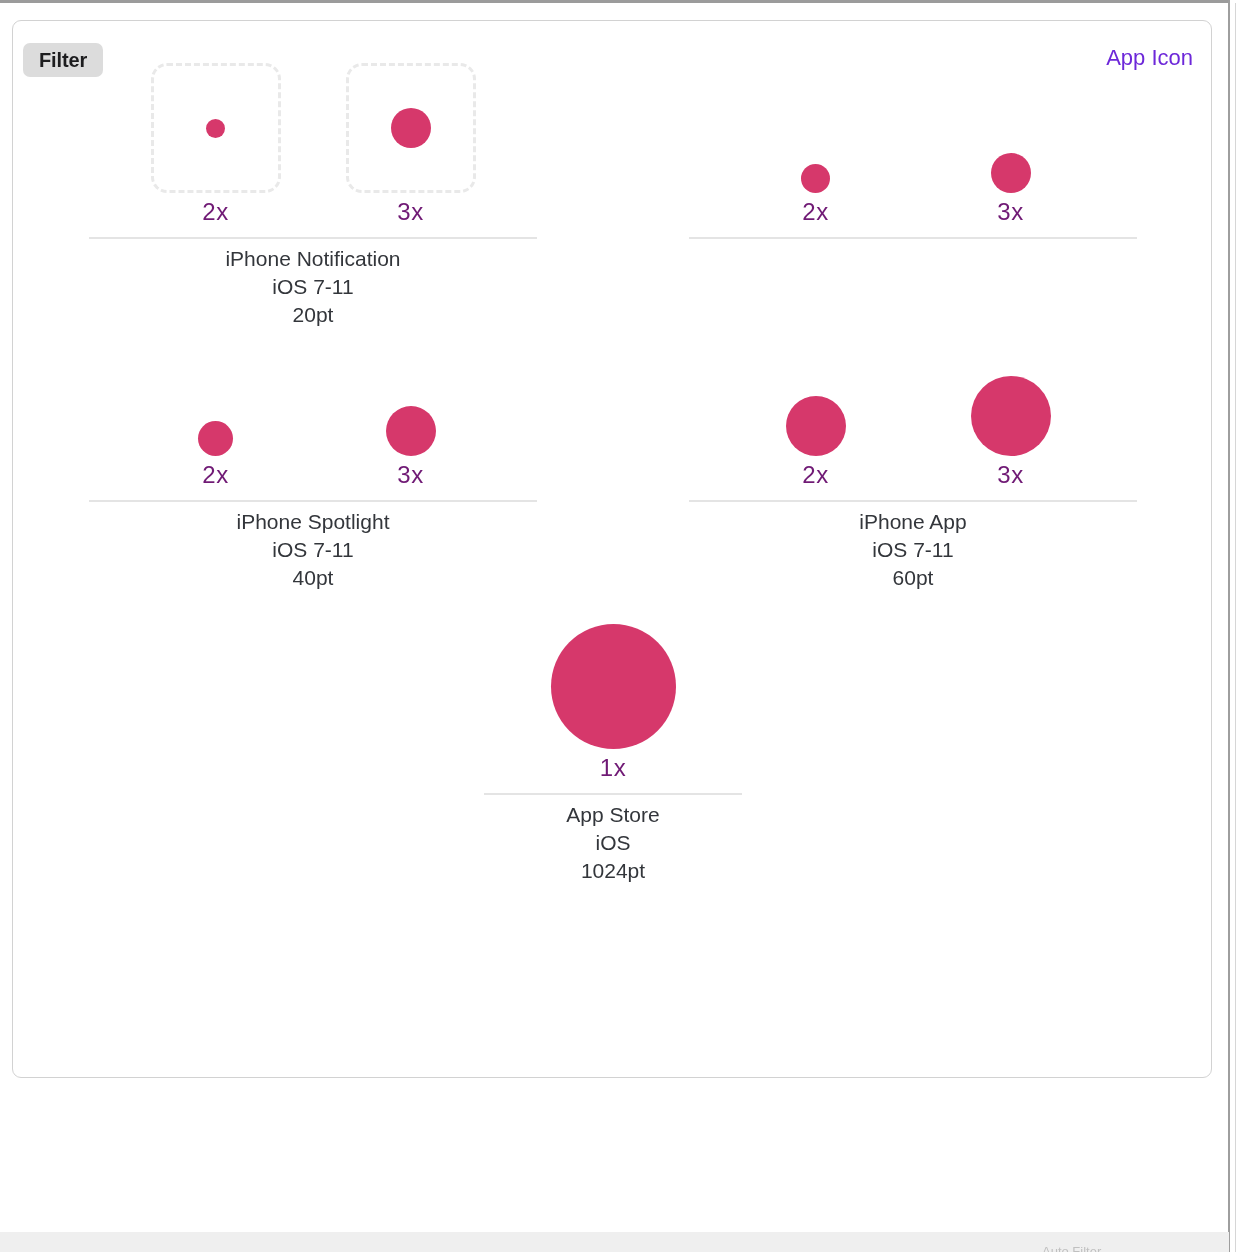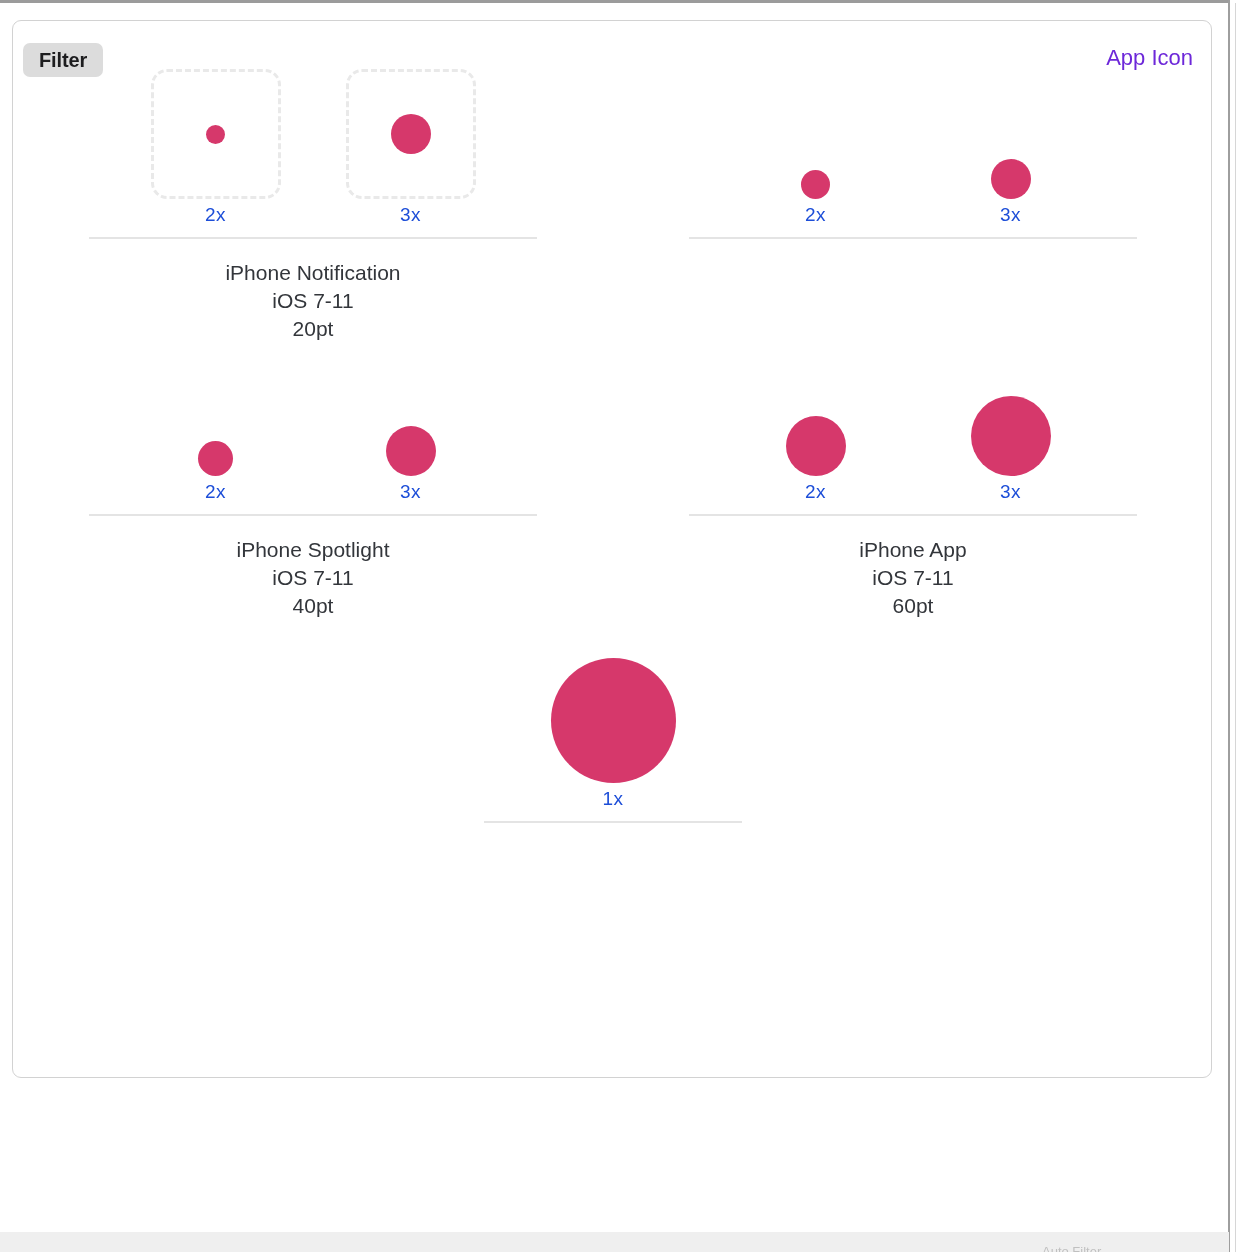--- a/index.html
+++ b/index.html
@@ -137,36 +137,36 @@
     justify-content: center;
   }
 
   .dot {
     background: #d6386b;
     border-radius: 50%;
     flex: none;
   }
 
   .scale-label {
-    font-size: 19px;
-    color: #1d4ed8;
+    font-size: 24px;
+    color: #701a75;
     margin-top: 5px;
     letter-spacing: 0.5px;
   }
 
   .group-divider {
     width: 448px;
     height: 2px;
     background: #e4e4e4;
     margin-top: 11px;
   }
   .group-divider.narrow { width: 258px; }
 
   .group-caption {
-    margin-top: 20px;
+    margin-top: 6px;
     text-align: center;
     font-size: 21px;
     line-height: 28px;
     color: #33363b;
   }
 
   
   .footer-bar {
     position: absolute;
     left: 0;
@@ -299,20 +299,25 @@
           <div class="slot-group single">
             <div class="slot-row r3">
               <div class="slot wide">
                 <div class="slot-well">
                   <div class="dot" style="width: 125px; height: 125px; background: rgb(214, 56, 107);"></div>
                 </div>
                 <div class="scale-label">1x</div>
               </div>
             </div>
             <div class="group-divider narrow" style="background: rgb(228, 228, 228);"></div>
+            <div class="group-caption">
+              <div>App Store</div>
+              <div>iOS</div>
+              <div>1024pt</div>
+            </div>
           </div>
         </div>
       </div>
 
   </div>
 
   <div class="footer-bar">
     <span class="footer-ghost">Auto  Filter</span>
   </div>
 

